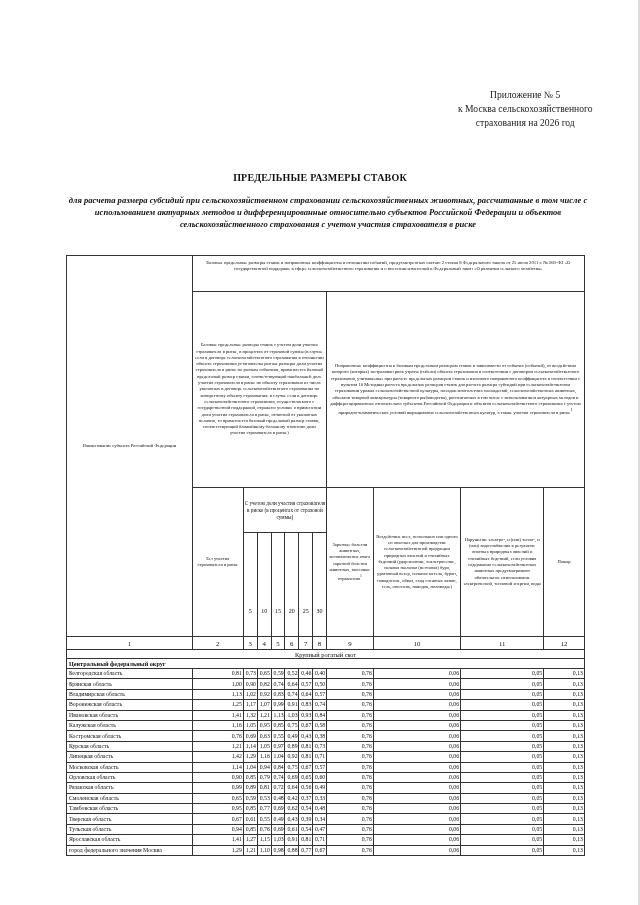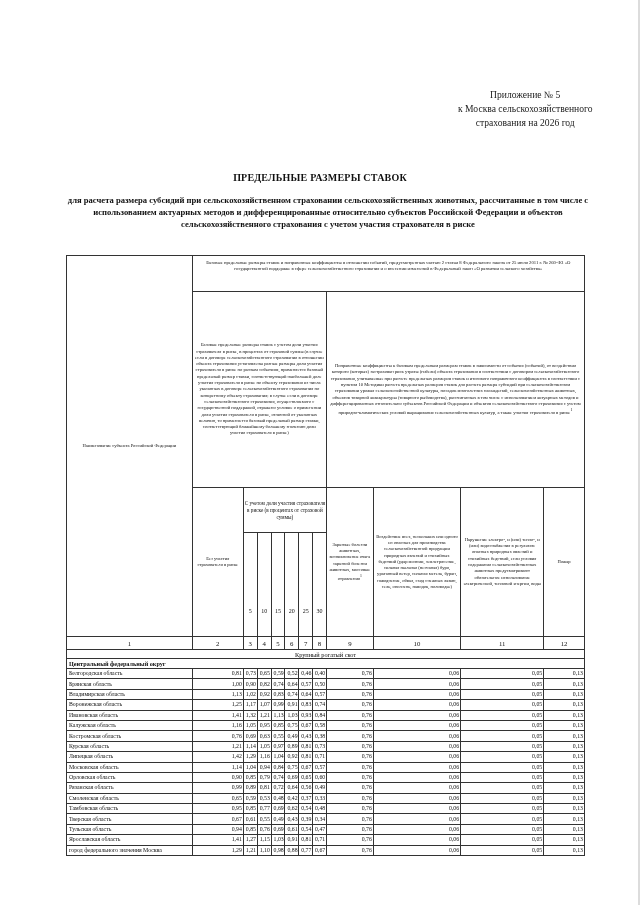--- a/index.html
+++ b/index.html
@@ -2,21 +2,21 @@
 <html><head>
 <meta charset="utf-8">
 <style>
   html, body { margin: 0; padding: 0; background: #ffffff; }
   body { width: 640px; height: 905px; position: relative; overflow: hidden;
          font-family: "Liberation Serif", "DejaVu Serif", serif; color: #111; }
   .appendix { position: absolute; left: 458px; top: 88px; font-size: 9.6px; line-height: 14px; color: #222; text-align: center; }
   .title { position: absolute; left: 0; width: 640px; top: 172px; text-align: center;
            font-size: 10px; font-weight: bold; letter-spacing: 0.2px; }
   .subtitle { position: absolute; left: 58px; width: 540px; top: 194px; text-align: center;
-              font-size: 8.6px; font-weight: bold; line-height: 12px; }
+              font-size: 8.6px; font-weight: bold; line-height: 12px; font-style: italic; }
   table.main { position: absolute; left: 66px; top: 255px; width: 519px; border-collapse: collapse;
                table-layout: fixed; }
   table.main td { border: 1px solid #333; padding: 0 2px; vertical-align: middle; overflow: hidden; }
   .hdr { font-size: 4.6px; line-height: 6.3px; text-align: center; }
   .hdr-top { font-size: 4.7px; line-height: 6.3px; text-align: center; padding: 4px 6px !important; vertical-align: top !important; }
   .colnum td { font-size: 6.8px; text-align: center; height: 12px; }
   .pct { font-size: 6px; text-align: center; vertical-align: bottom !important; padding-bottom: 22px !important; }
   .pct-head { font-size: 5.2px; line-height: 7px; text-align: center; vertical-align: middle; }
   .section { font-size: 6.3px; text-align: center; height: 8px; }
   .district { font-size: 6.2px; font-weight: bold; text-align: left; height: 9px; }

